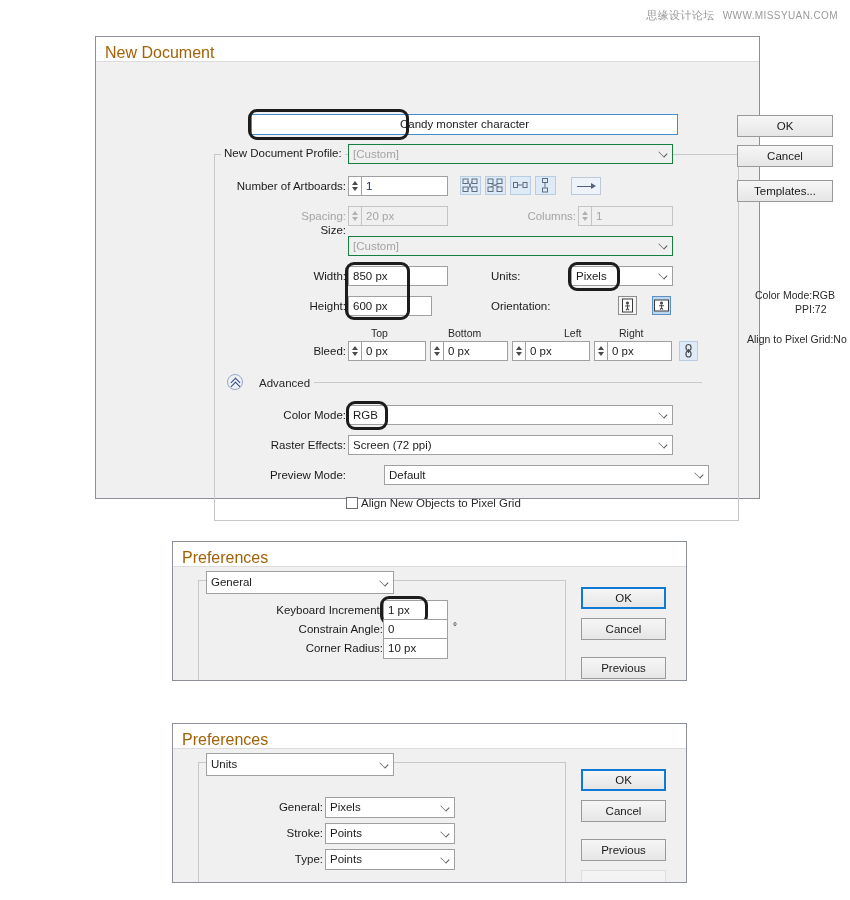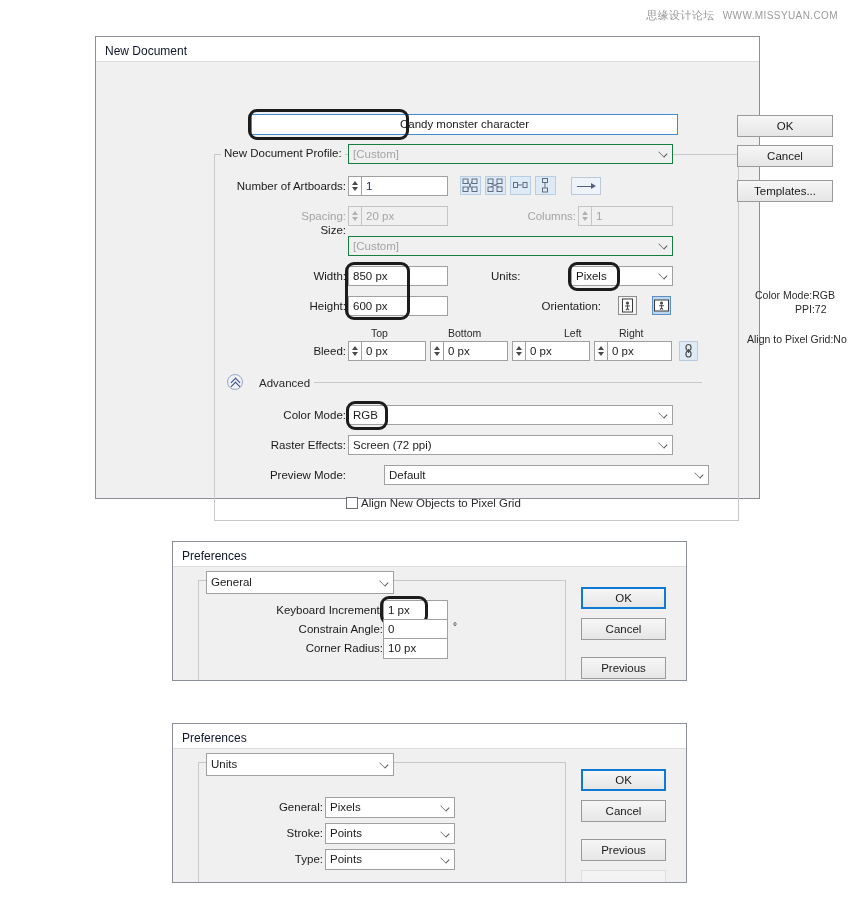--- a/index.html
+++ b/index.html
@@ -24,21 +24,21 @@
   .watermark .wm-url{ font-size:10px; }
 
   
   .dialog{
     position:absolute;
     background:#f0f0f0;
     border:1px solid #8a8f99;
   }
   .dlg-title{
     position:absolute; left:9px; top:7px;
-    font-size:12px; color:#0f172a;
+    font-size:16px; color:#a16207;
   }
   .dlg-titlebar{
     height:25px; background:#ffffff;
     border-bottom:1px solid #dcdcdc;
     position:relative;
   }
 
   
   .lbl{
     font-size:11.5px; color:#1a1a1a; text-align:right;
@@ -265,32 +265,32 @@
   <span class="lbl" style="left:170px; top:187px; width:80px;">Size:</span>
   <div class="cb dimbox" style="left:252px; top:199px; width:325px;">
     <span>[Custom]</span>
     <span class="chev"></span>
   </div>
 
   <span class="lbl" style="left:165px; top:233px; width:85px;">Width:</span>
   <div class="tb" style="left:252px; top:229px; width:100px;">850 px</div>
 
   <span class="lbl" style="left:165px; top:263px; width:85px;">Height:</span>
-  <div class="tb" style="left:252px; top:259px; width:100px;">600 px</div>
+  <div class="tb" style="left:252px; top:259px; width:84px;">600 px</div>
 
   <div class="hl" style="left:249px; top:225px; width:65px; height:58px;"></div>
 
   <span class="lbl" style="left:395px; top:233px; width:80px; text-align:left;">Units:</span>
   <div class="cb" style="left:475px; top:229px; width:102px;">
     <span>Pixels</span>
     <span class="chev"></span>
   </div>
   <div class="hl" style="left:472px; top:225px; width:52px; height:29px;"></div>
 
-  <span class="lbl" style="left:395px; top:263px; width:110px; text-align:right;">Orientation:</span>
+  <span class="lbl" style="left:395px; top:263px; width:110px; text-align:left;">Orientation:</span>
   <div class="ornt" style="left:522px; top:259px;">
     <svg width="17" height="17" viewBox="0 0 17 17">
       <rect x="3.5" y="2" width="10" height="13" fill="#ffffff" stroke="#3a3a3a" stroke-width="1"></rect>
       <circle cx="8.5" cy="6" r="1.6" fill="#4a4a4a"></circle>
       <path d="M8.5 7.6 L8.5 11.5 M6 9 L11 9 M7 13 L8.5 11.5 L10 13" stroke="#4a4a4a" stroke-width="1.1" fill="none"></path>
     </svg>
   </div>
   <div class="ornt sel" style="left:556px; top:259px;">
     <svg width="17" height="17" viewBox="0 0 17 17">
       <rect x="1.5" y="3" width="14" height="11" fill="#ffffff" stroke="#3a3a3a" stroke-width="1"></rect>

